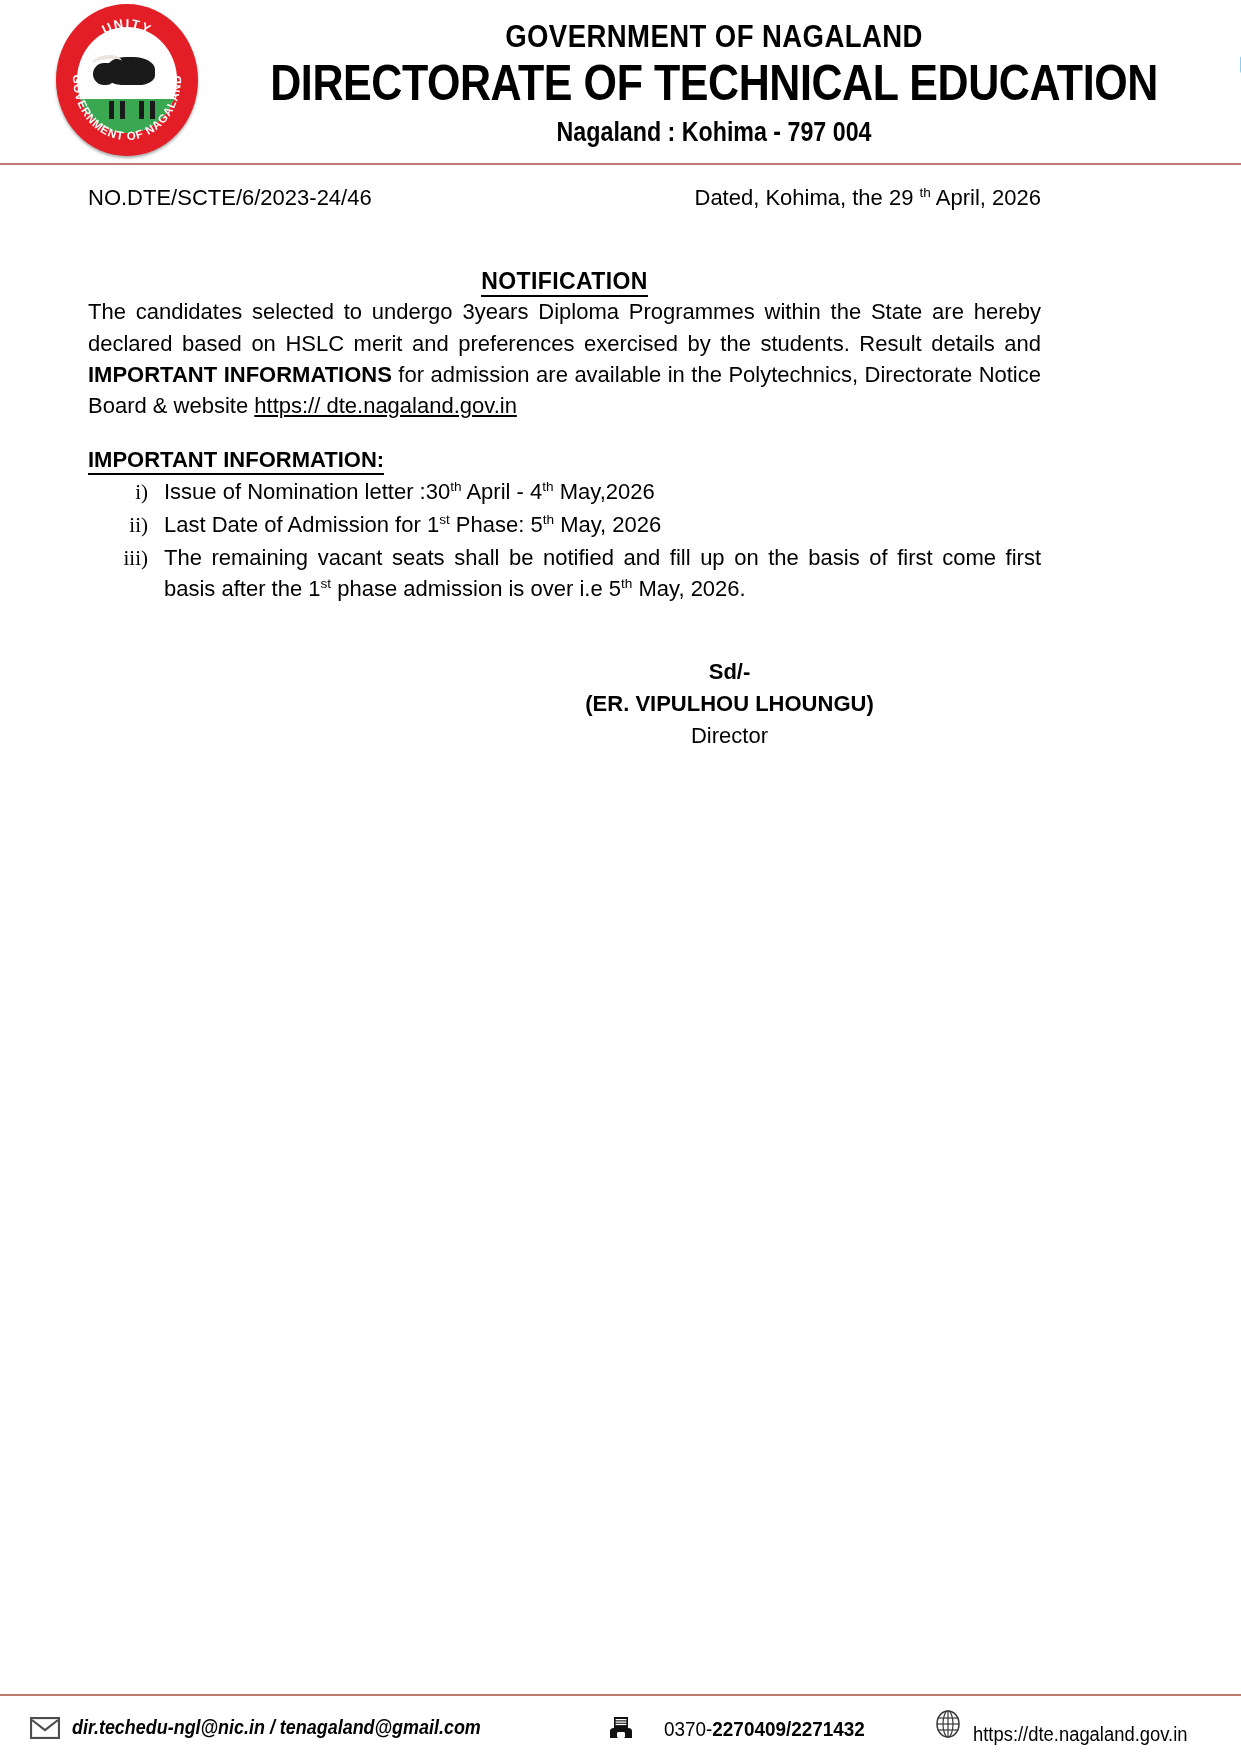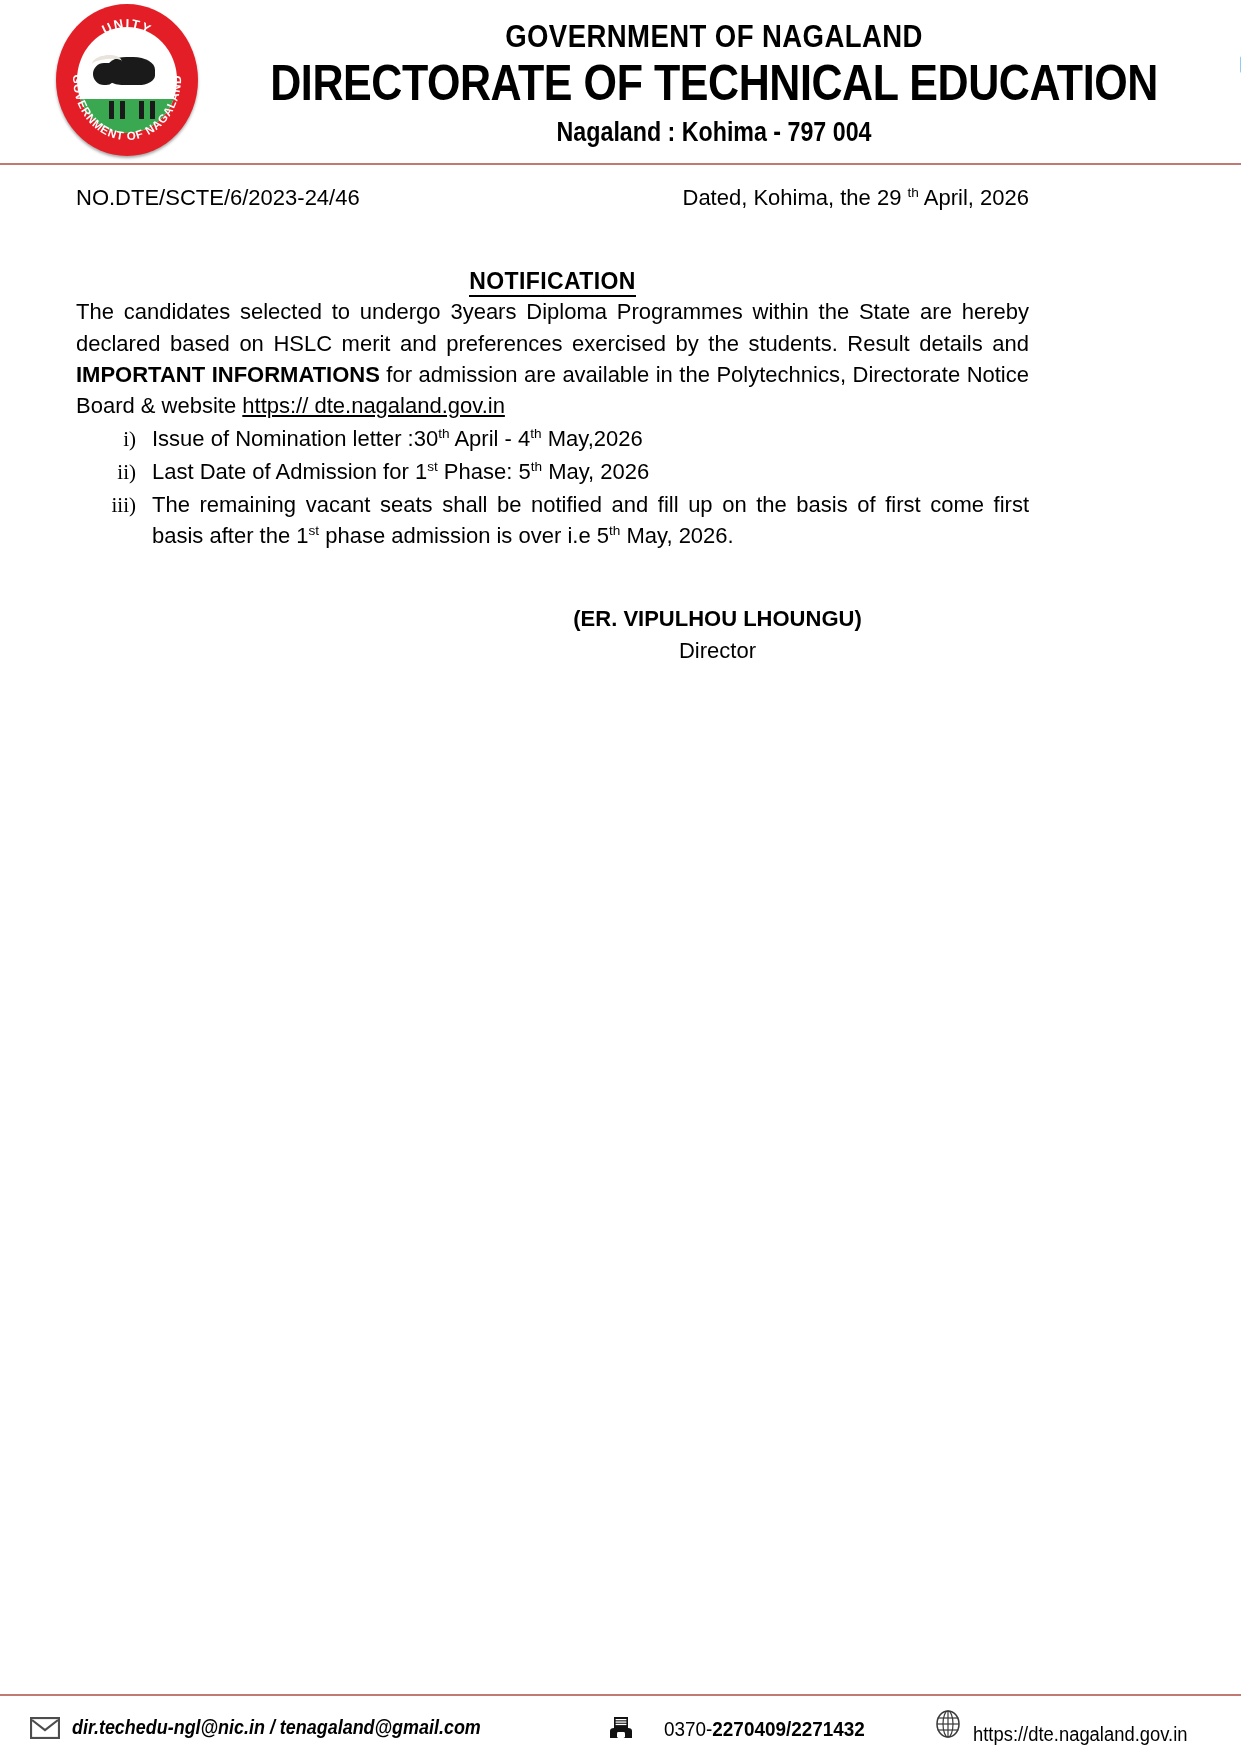--- a/index.html
+++ b/index.html
@@ -164,21 +164,21 @@
     height: 2px;
     background: #c07a74;
     width: 100%;
   }
   .rule-top { position: absolute; left: 0; top: 163px; }
   .rule-bottom { position: absolute; left: 0; top: 1694px; }
 
   
   .content {
     position: absolute;
-    left: 76px;
+    left: 88px;
     top: 183px;
     width: 953px;
     font-size: 21.5px;
     line-height: 1.32;
   }
 
   .refrow {
     display: flex;
     justify-content: space-between;
     align-items: baseline;
@@ -400,37 +400,39 @@
 
     <div class="refrow">
       <div class="refno">NO.DTE/SCTE/6/2023-24/46</div>
       <div class="dated"><span>Dated, Kohima, the 29</span> <sup>th</sup><span> April, 2026</span></div>
     </div>
 
     <div class="notif-title"><span>NOTIFICATION</span></div>
 
     <div class="para"><span>The candidates selected to undergo 3years Diploma Programmes within the State are hereby declared based on HSLC merit and preferences exercised by the students. Result details and </span><b>IMPORTANT INFORMATIONS</b><span> for admission are available in the Polytechnics, Directorate Notice Board &amp; website </span><span class="url">https:// dte.nagaland.gov.in </span></div>
 
+    <div class="info-head"><span>IMPORTANT INFORMATION:</span></div>
 
     <ol class="items">
       <li>
         <span class="marker">i)</span>
         <span class="txt">Issue of Nomination letter :30<sup>th</sup> April - 4<sup>th</sup> May,2026</span>
       </li>
       <li>
         <span class="marker">ii)</span>
         <span class="txt">Last Date of Admission for 1<sup>st</sup> Phase: 5<sup>th</sup> May, 2026</span>
       </li>
       <li>
         <span class="marker">iii)</span>
         <span class="txt">The remaining vacant seats shall be notified and fill up on the basis of first come first basis after the 1<sup>st</sup> phase admission is over i.e 5<sup>th</sup> May, 2026.</span>
       </li>
     </ol>
 
     <div class="sign-block">
+      <div class="sd">Sd/-</div>
       <div class="name">(ER. VIPULHOU LHOUNGU)</div>
       <div class="desig">Director</div>
     </div>
   </div>
 
   <div class="rule rule-bottom"></div>
 
   <div class="footer">
 
     <div class="f-item f-email">

